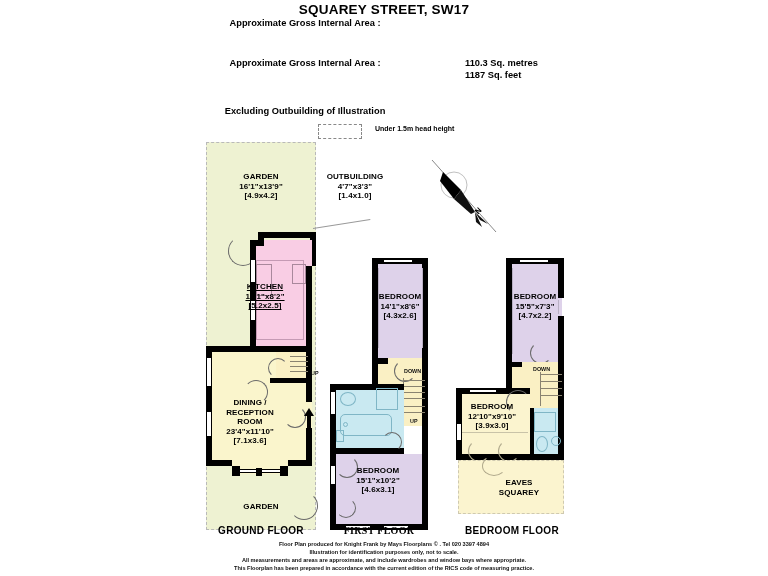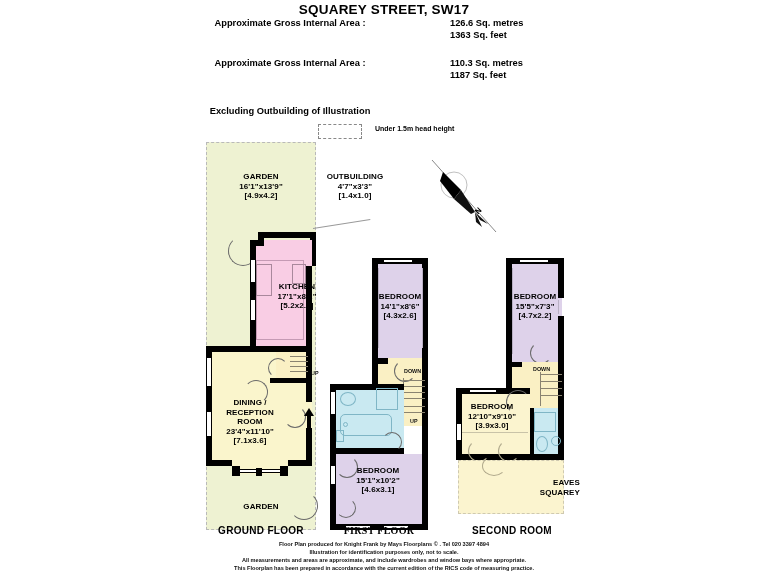--- a/index.html
+++ b/index.html
@@ -8,21 +8,21 @@
     font-family:"Liberation Sans", sans-serif;
     color:#000;overflow:hidden;position:relative;
   }
   #root{position:relative;width:768px;height:576px;}
 
   
   .title{
     position:absolute;left:0;top:2px;width:768px;text-align:center;
     font-size:13.5px;font-weight:bold;letter-spacing:.2px;
   }
-  .area-block{position:absolute;left:0;top:18px;width:623px;}
+  .area-block{position:absolute;left:0;top:18px;width:623px;padding-left:15px;}
   .area-row{position:relative;height:26px;}
   .area-lbl{
     position:absolute;left:130px;width:320px;text-align:center;
     font-size:9.3px;font-weight:bold;line-height:11.6px;
   }
   .area-val{
     position:absolute;left:450px;width:140px;text-align:left;
     font-size:9.3px;font-weight:bold;line-height:11.6px;
   }
   .legend{position:absolute;left:0;top:124px;width:768px;height:16px;}
@@ -85,24 +85,20 @@
 
 <div id="root">
 
   <div class="title">SQUAREY STREET, SW17</div>
 
   <div class="area-block">
 
     <div class="area-row">
       <div class="area-lbl">
         <div>Approximate Gross Internal Area :</div>
-      </div>
-      <div class="area-val">
-        <div>126.6 Sq. metres</div>
-        <div>1363 Sq. feet</div>
       </div>
     </div>
 
     <div class="area-row" style="height:30px;top:14px;position:relative;">
       <div class="area-lbl">
         <div>Approximate Gross Internal Area :</div>
       </div>
       <div class="area-val">
         <div>110.3 Sq. metres</div>
         <div>1187 Sq. feet</div>
@@ -202,21 +198,21 @@
         <div>16'1"x13'9"</div>
         <div>[4.9x4.2]</div>
       </div>
 
       <div class="lbl" style="left:310px;top:32px;width:90px;">
         <div>OUTBUILDING</div>
         <div>4'7"x3'3"</div>
         <div>[1.4x1.0]</div>
       </div>
 
-      <div class="lbl" style="left:264px;top:142px;width:66px;">
+      <div class="lbl" style="left:232px;top:142px;width:66px;text-decoration:underline;">
         <div>KITCHEN</div>
         <div>17'1"x8'2"</div>
         <div>[5.2x2.5]</div>
       </div>
 
       <div class="lbl" style="left:204px;top:258px;width:92px;">
         <div>DINING /</div>
         <div>RECEPTION</div>
         <div>ROOM</div>
         <div>23'4"x11'10"</div>
@@ -342,26 +338,26 @@
         <div>15'5"x7'3"</div>
         <div>[4.7x2.2]</div>
       </div>
 
       <div class="lbl" style="left:452px;top:262px;width:80px;">
         <div>BEDROOM</div>
         <div>12'10"x9'10"</div>
         <div>[3.9x3.0]</div>
       </div>
 
-      <div class="lbl" style="left:458px;top:338px;width:122px;text-align:right;">
+      <div class="lbl" style="left:458px;top:338px;width:122px;">
         <div>EAVES</div>
         <div>SQUAREY</div>
       </div>
 
-      <div class="floor-lbl" style="left:452px;top:385px;width:120px;">SECOND ROOM</div>
+      <div class="floor-lbl" style="left:452px;top:385px;width:120px;">BEDROOM FLOOR</div>
     </div>
 
   </div>
 
   <div class="footer">
     <div>Floor Plan produced for Knight Frank by Mays Floorplans  © . Tel 020 3397 4894</div>
     <div>Illustration for identification purposes only, not to scale.</div>
     <div>All measurements and areas are approximate, and include wardrobes and window bays where appropriate.</div>
     <div>This Floorplan has been prepared in accordance with the current edition of the RICS code of measuring practice.</div>
   </div>

